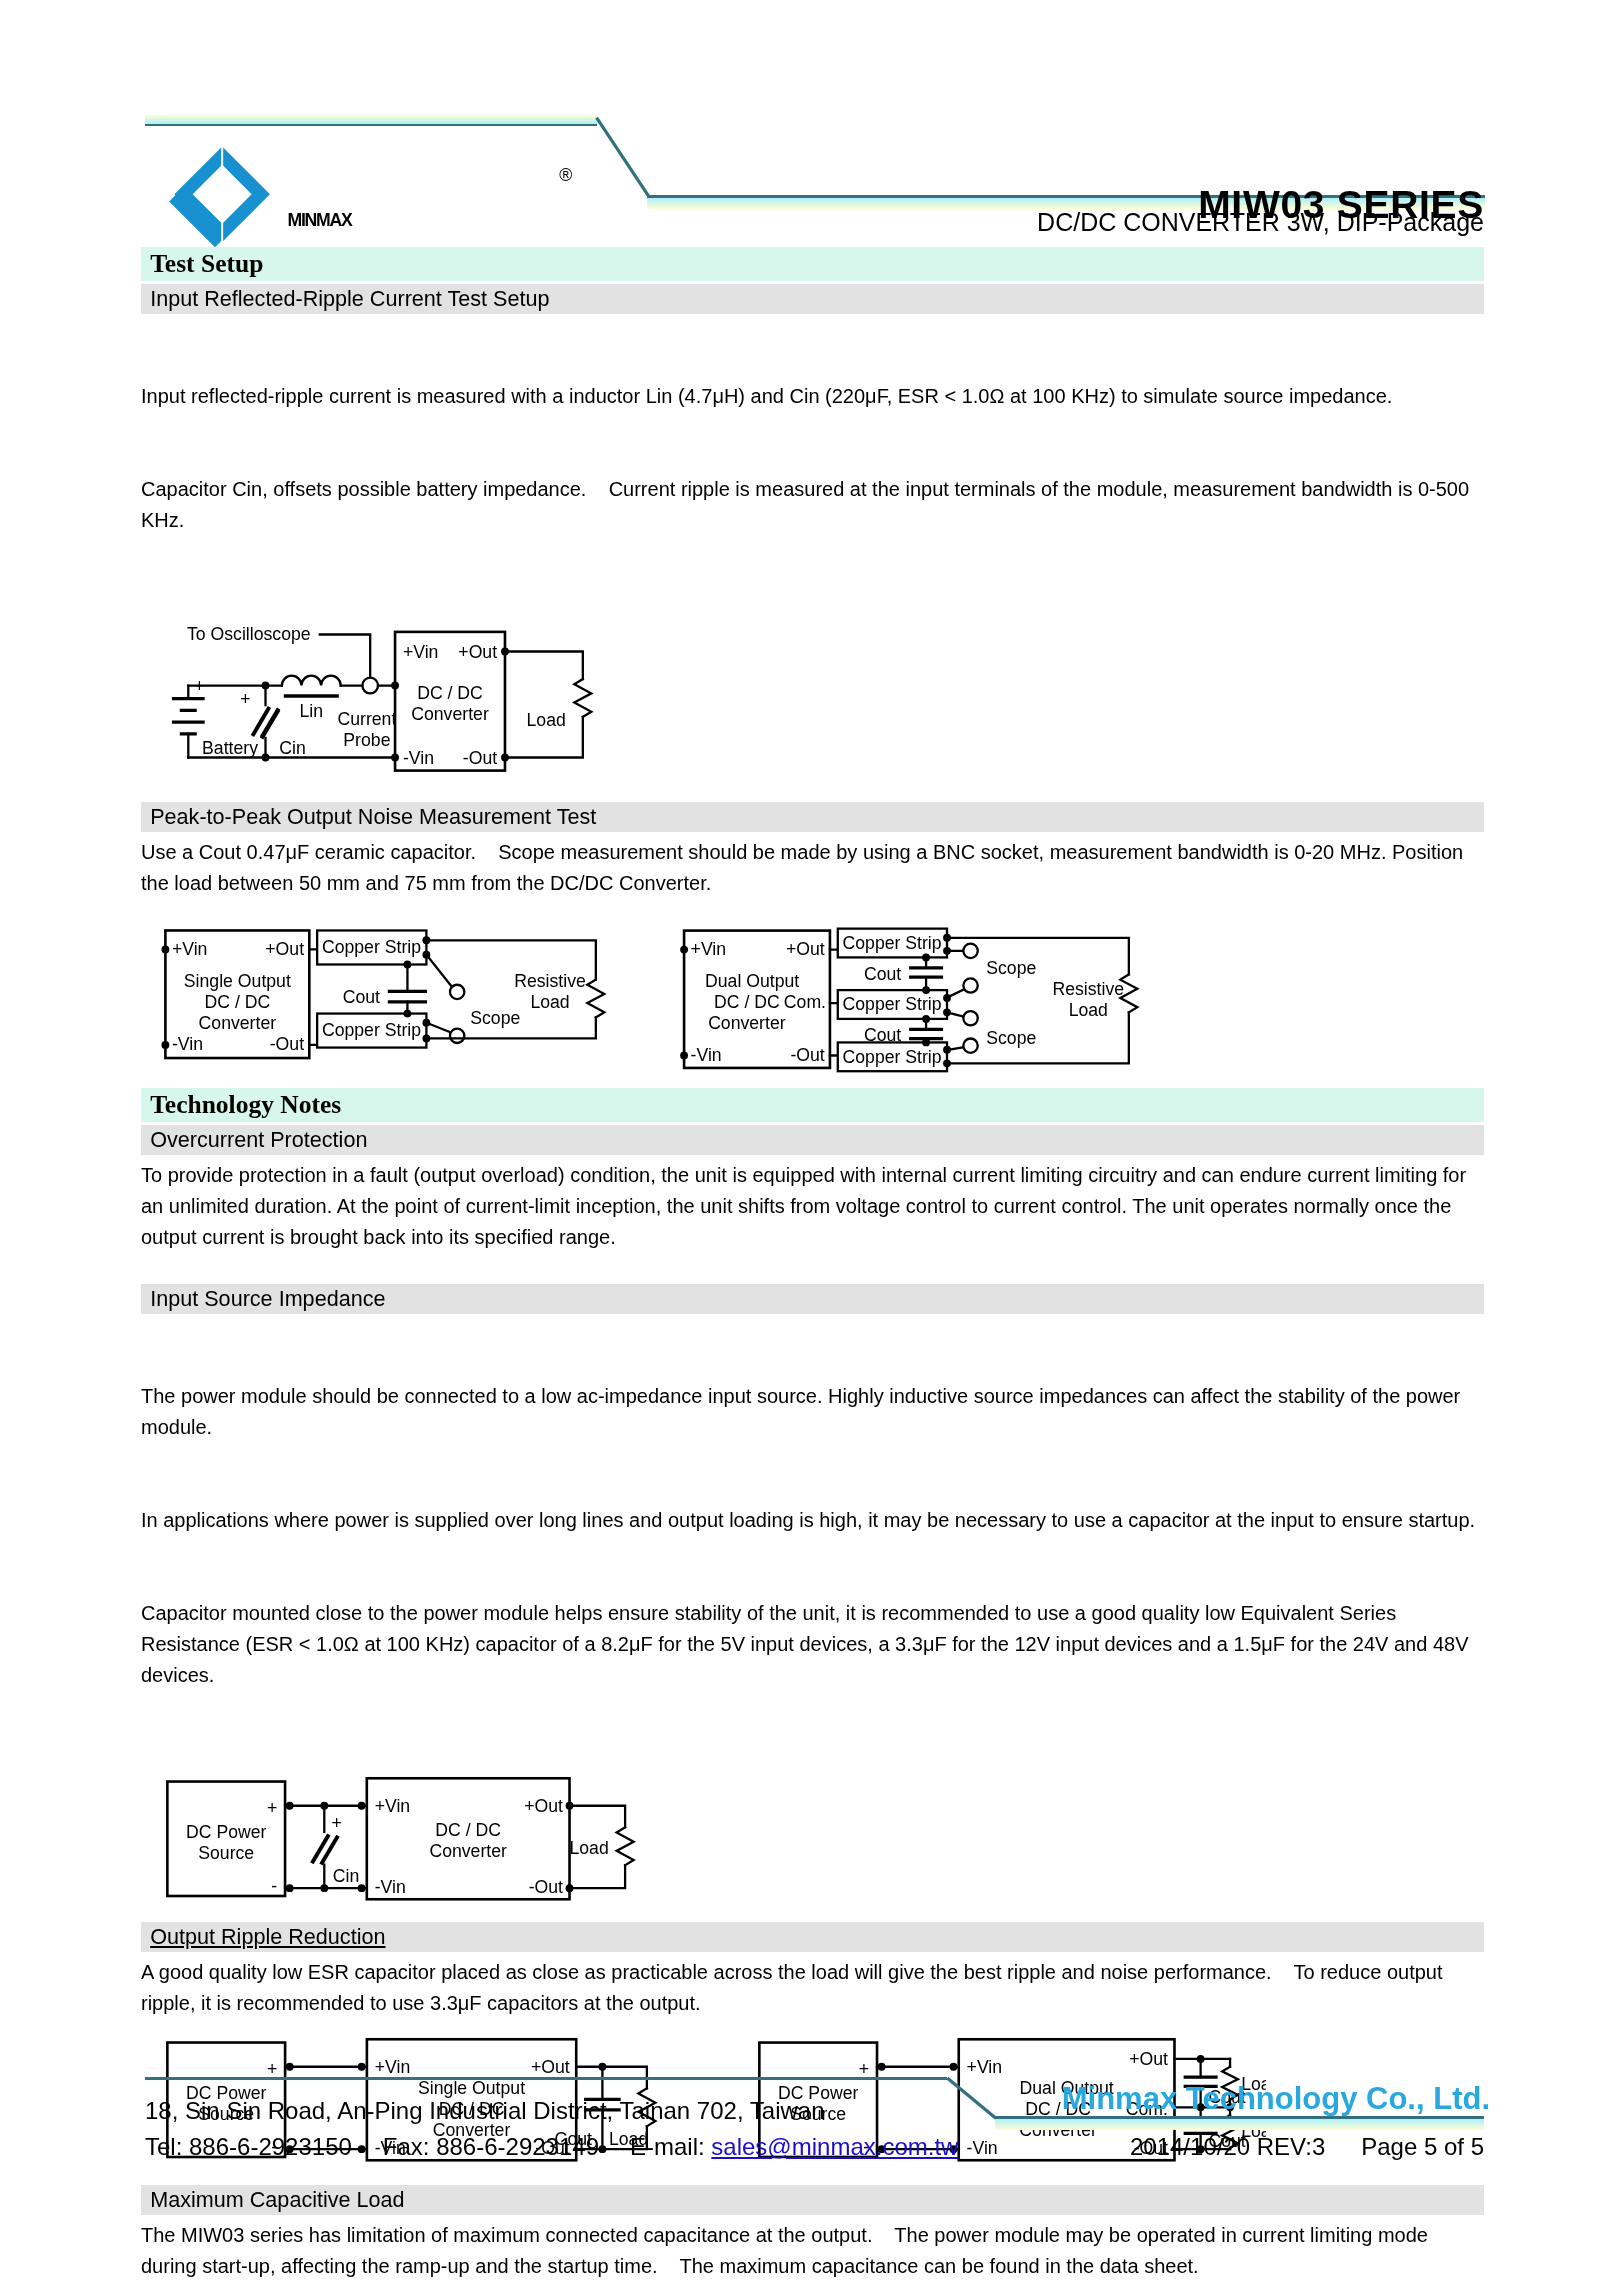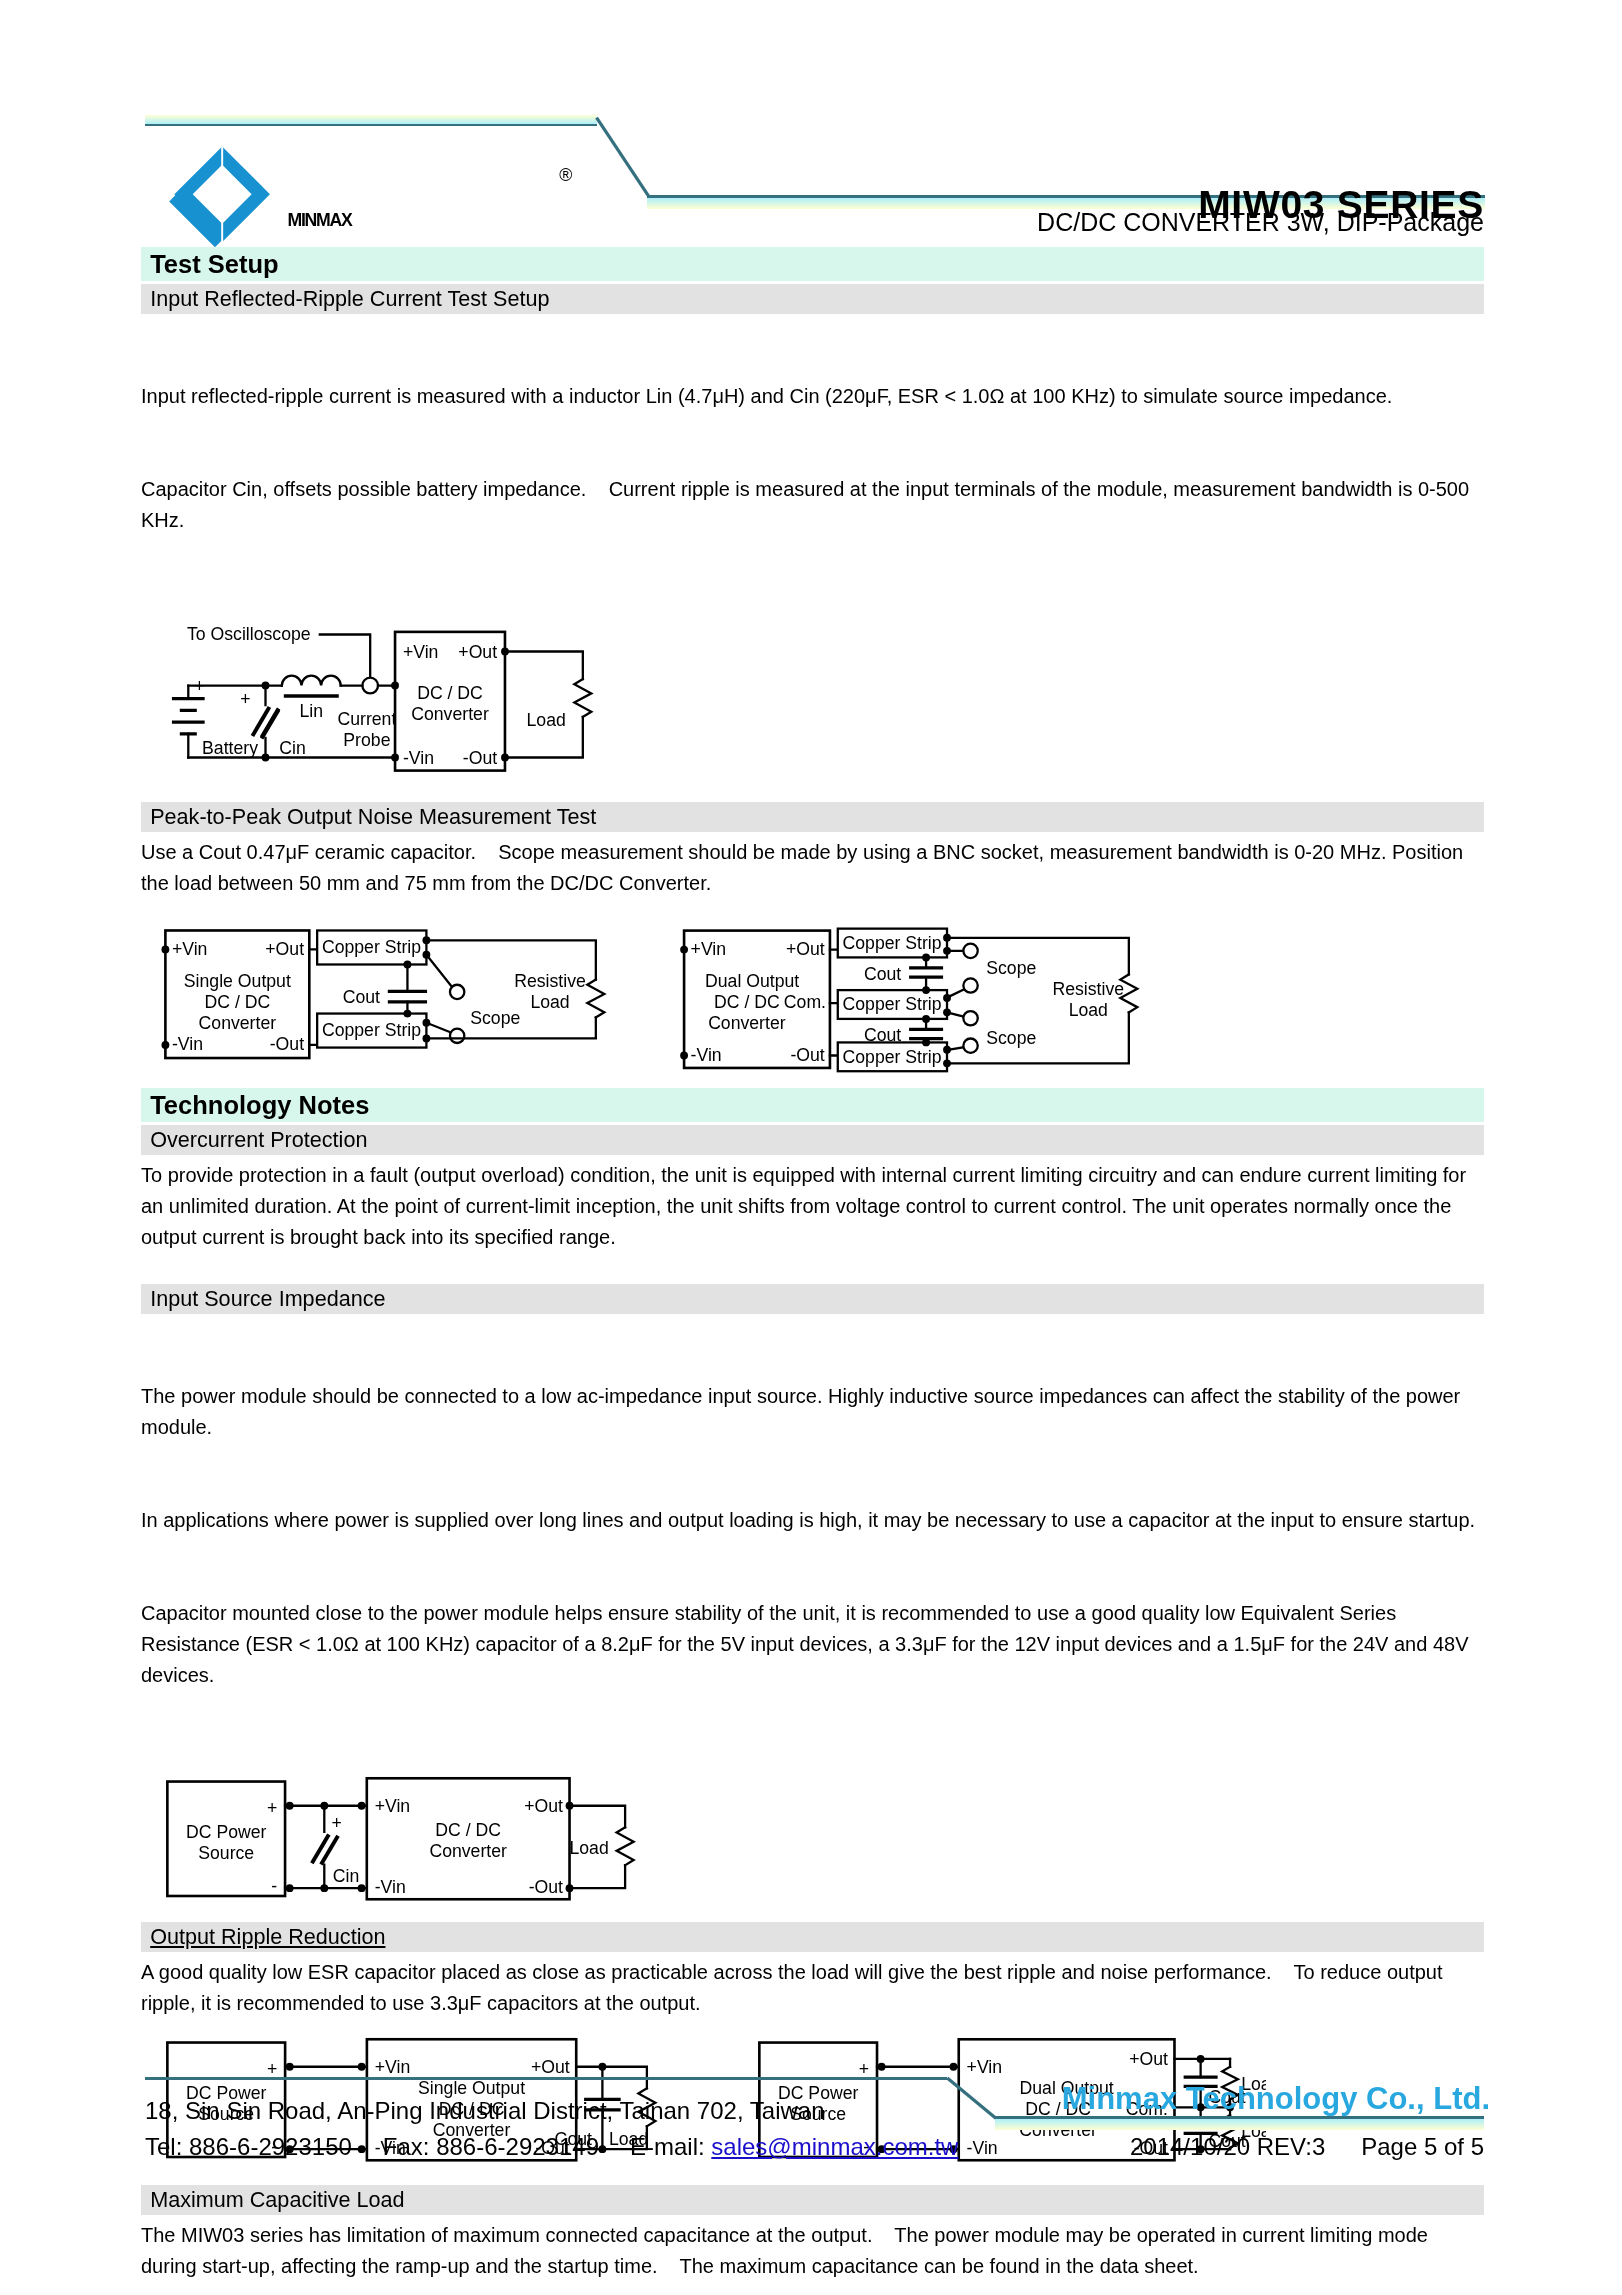--- a/index.html
+++ b/index.html
@@ -24,21 +24,21 @@
   .company{position:absolute;right:132px;top:2081px;font-size:31px;font-weight:bold;color:#29a8e0;}
   .address{position:absolute;left:145px;top:2097px;font-size:24px;}
   .telline{position:absolute;left:145px;top:2133px;font-size:24px;}
   .telline .sp{margin-right:31px;}
   .email{color:#1a0dcc;text-decoration:underline;}
   .revline{position:absolute;right:138px;top:2133px;font-size:24px;}
   .revline .pg{margin-left:36px;}
   
   .content{position:absolute;left:141px;top:247px;width:1343px;}
   .h-main{background:#d7f6ec;font-weight:bold;font-size:25.5px;height:34px;display:flex;
-          align-items:center;padding-left:9.2px;margin-bottom:2.6px;box-sizing:border-box;}
+          align-items:center;padding-left:9.2px;margin-bottom:2.6px;box-sizing:border-box;font-family:Liberation Serif, serif;}
   .h-sub{background:#e2e2e2;font-size:21.6px;height:30px;display:flex;align-items:center;
          padding-left:9.2px;box-sizing:border-box;}
   .body{font-size:20px;line-height:31px;padding-top:5.2px;white-space:pre-wrap;}
   .drow{display:flex;align-items:flex-start;}
   
   svg text{font-family:"Liberation Sans","DejaVu Sans",sans-serif;fill:#000;font-size:27px;}
   .wire{fill:none;stroke:#000;stroke-width:3.5;stroke-linecap:square;}
   .thick{fill:none;stroke:#000;stroke-width:5;}
   .hatch{fill:none;stroke:#000;stroke-width:6;}
   .box{fill:#fff;stroke:#000;stroke-width:4;}

